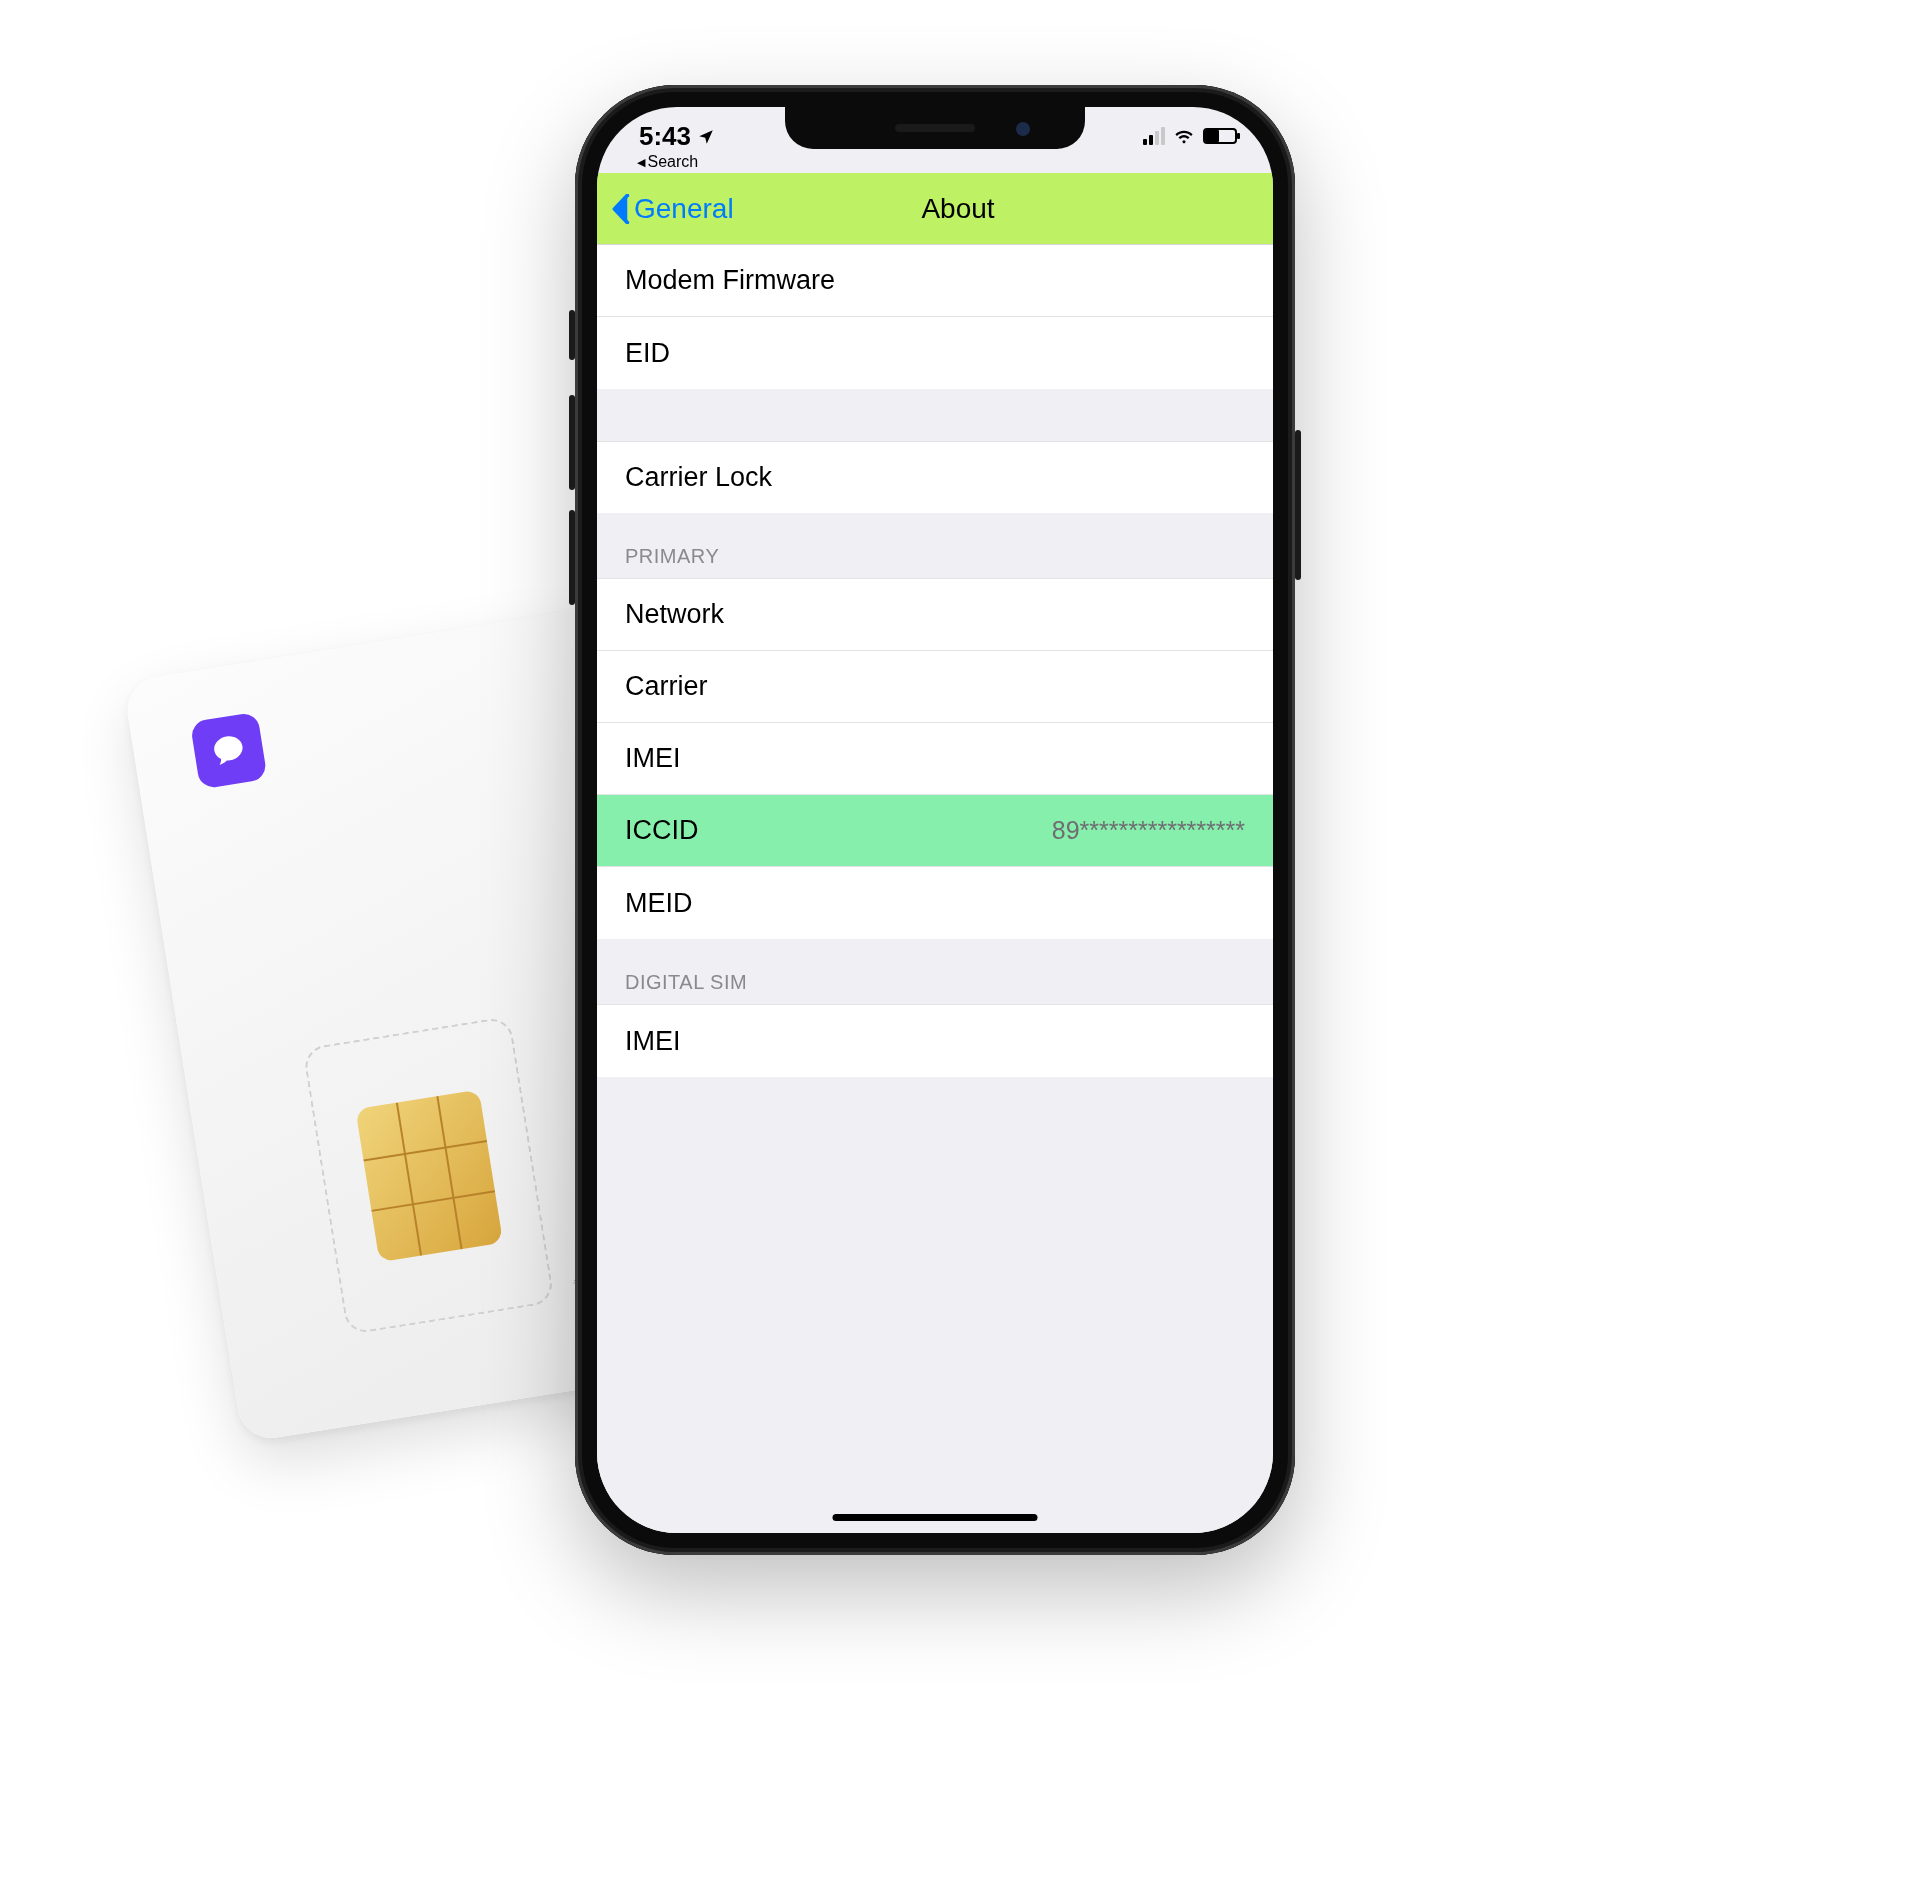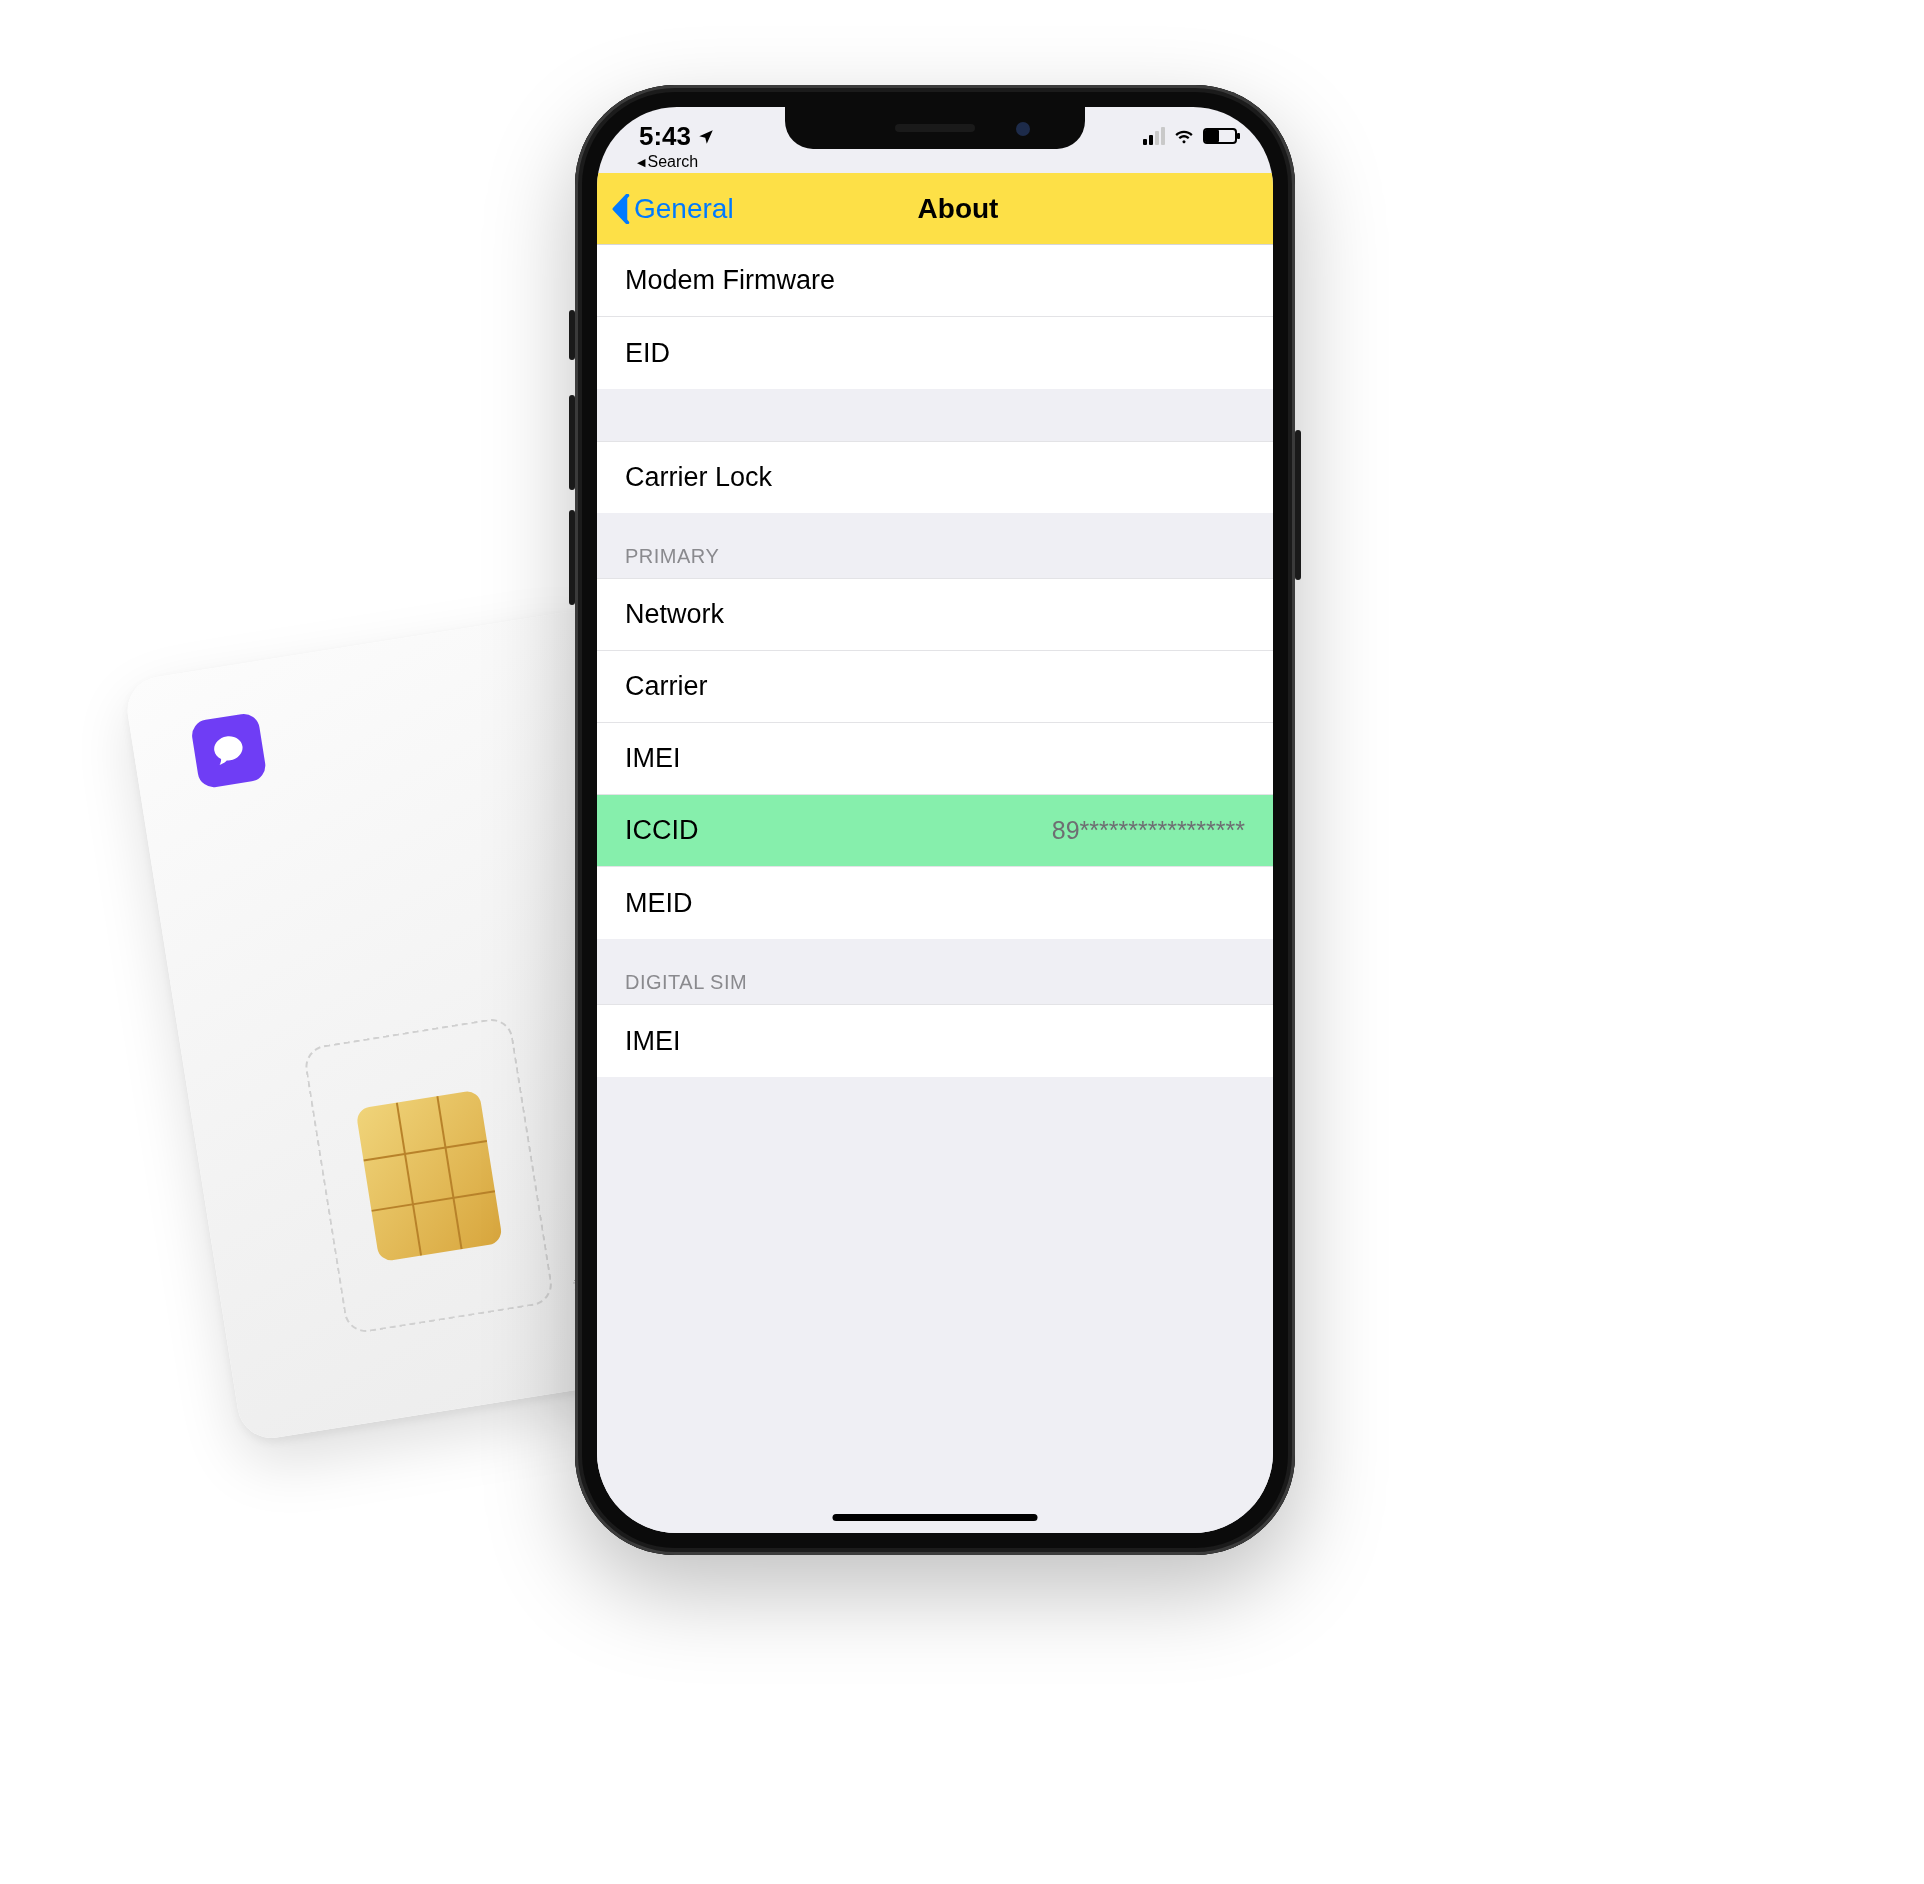--- a/index.html
+++ b/index.html
@@ -207,31 +207,31 @@
   .wifi-icon svg{width:22px;height:22px;display:block;}
   .battery{
     width:34px;height:16px;border:2px solid #000;border-radius:4px;position:relative;
   }
   .battery::after{content:"";position:absolute;right:-5px;top:3px;width:3px;height:6px;background:#000;border-radius:1px;}
   .battery .fill{height:100%;width:45%;background:#000;border-radius:1px;}
 
   
   .nav-header{
     height:72px;
-    background:#fde047;
+    background:#bef264;
     border-bottom:1px solid #d6d6d9;
     position:relative;
     display:flex;
     align-items:center;
     justify-content:center;
     flex:0 0 auto;
   }
   .nav-title{
     font-size:28px;
-    font-weight:700;
+    font-weight:400;
     color:#000;
     margin-left:46px;
   }
   .nav-back{
     position:absolute;
     left:14px;
     display:flex;
     align-items:center;
     color:#007aff;
     font-size:28px;

